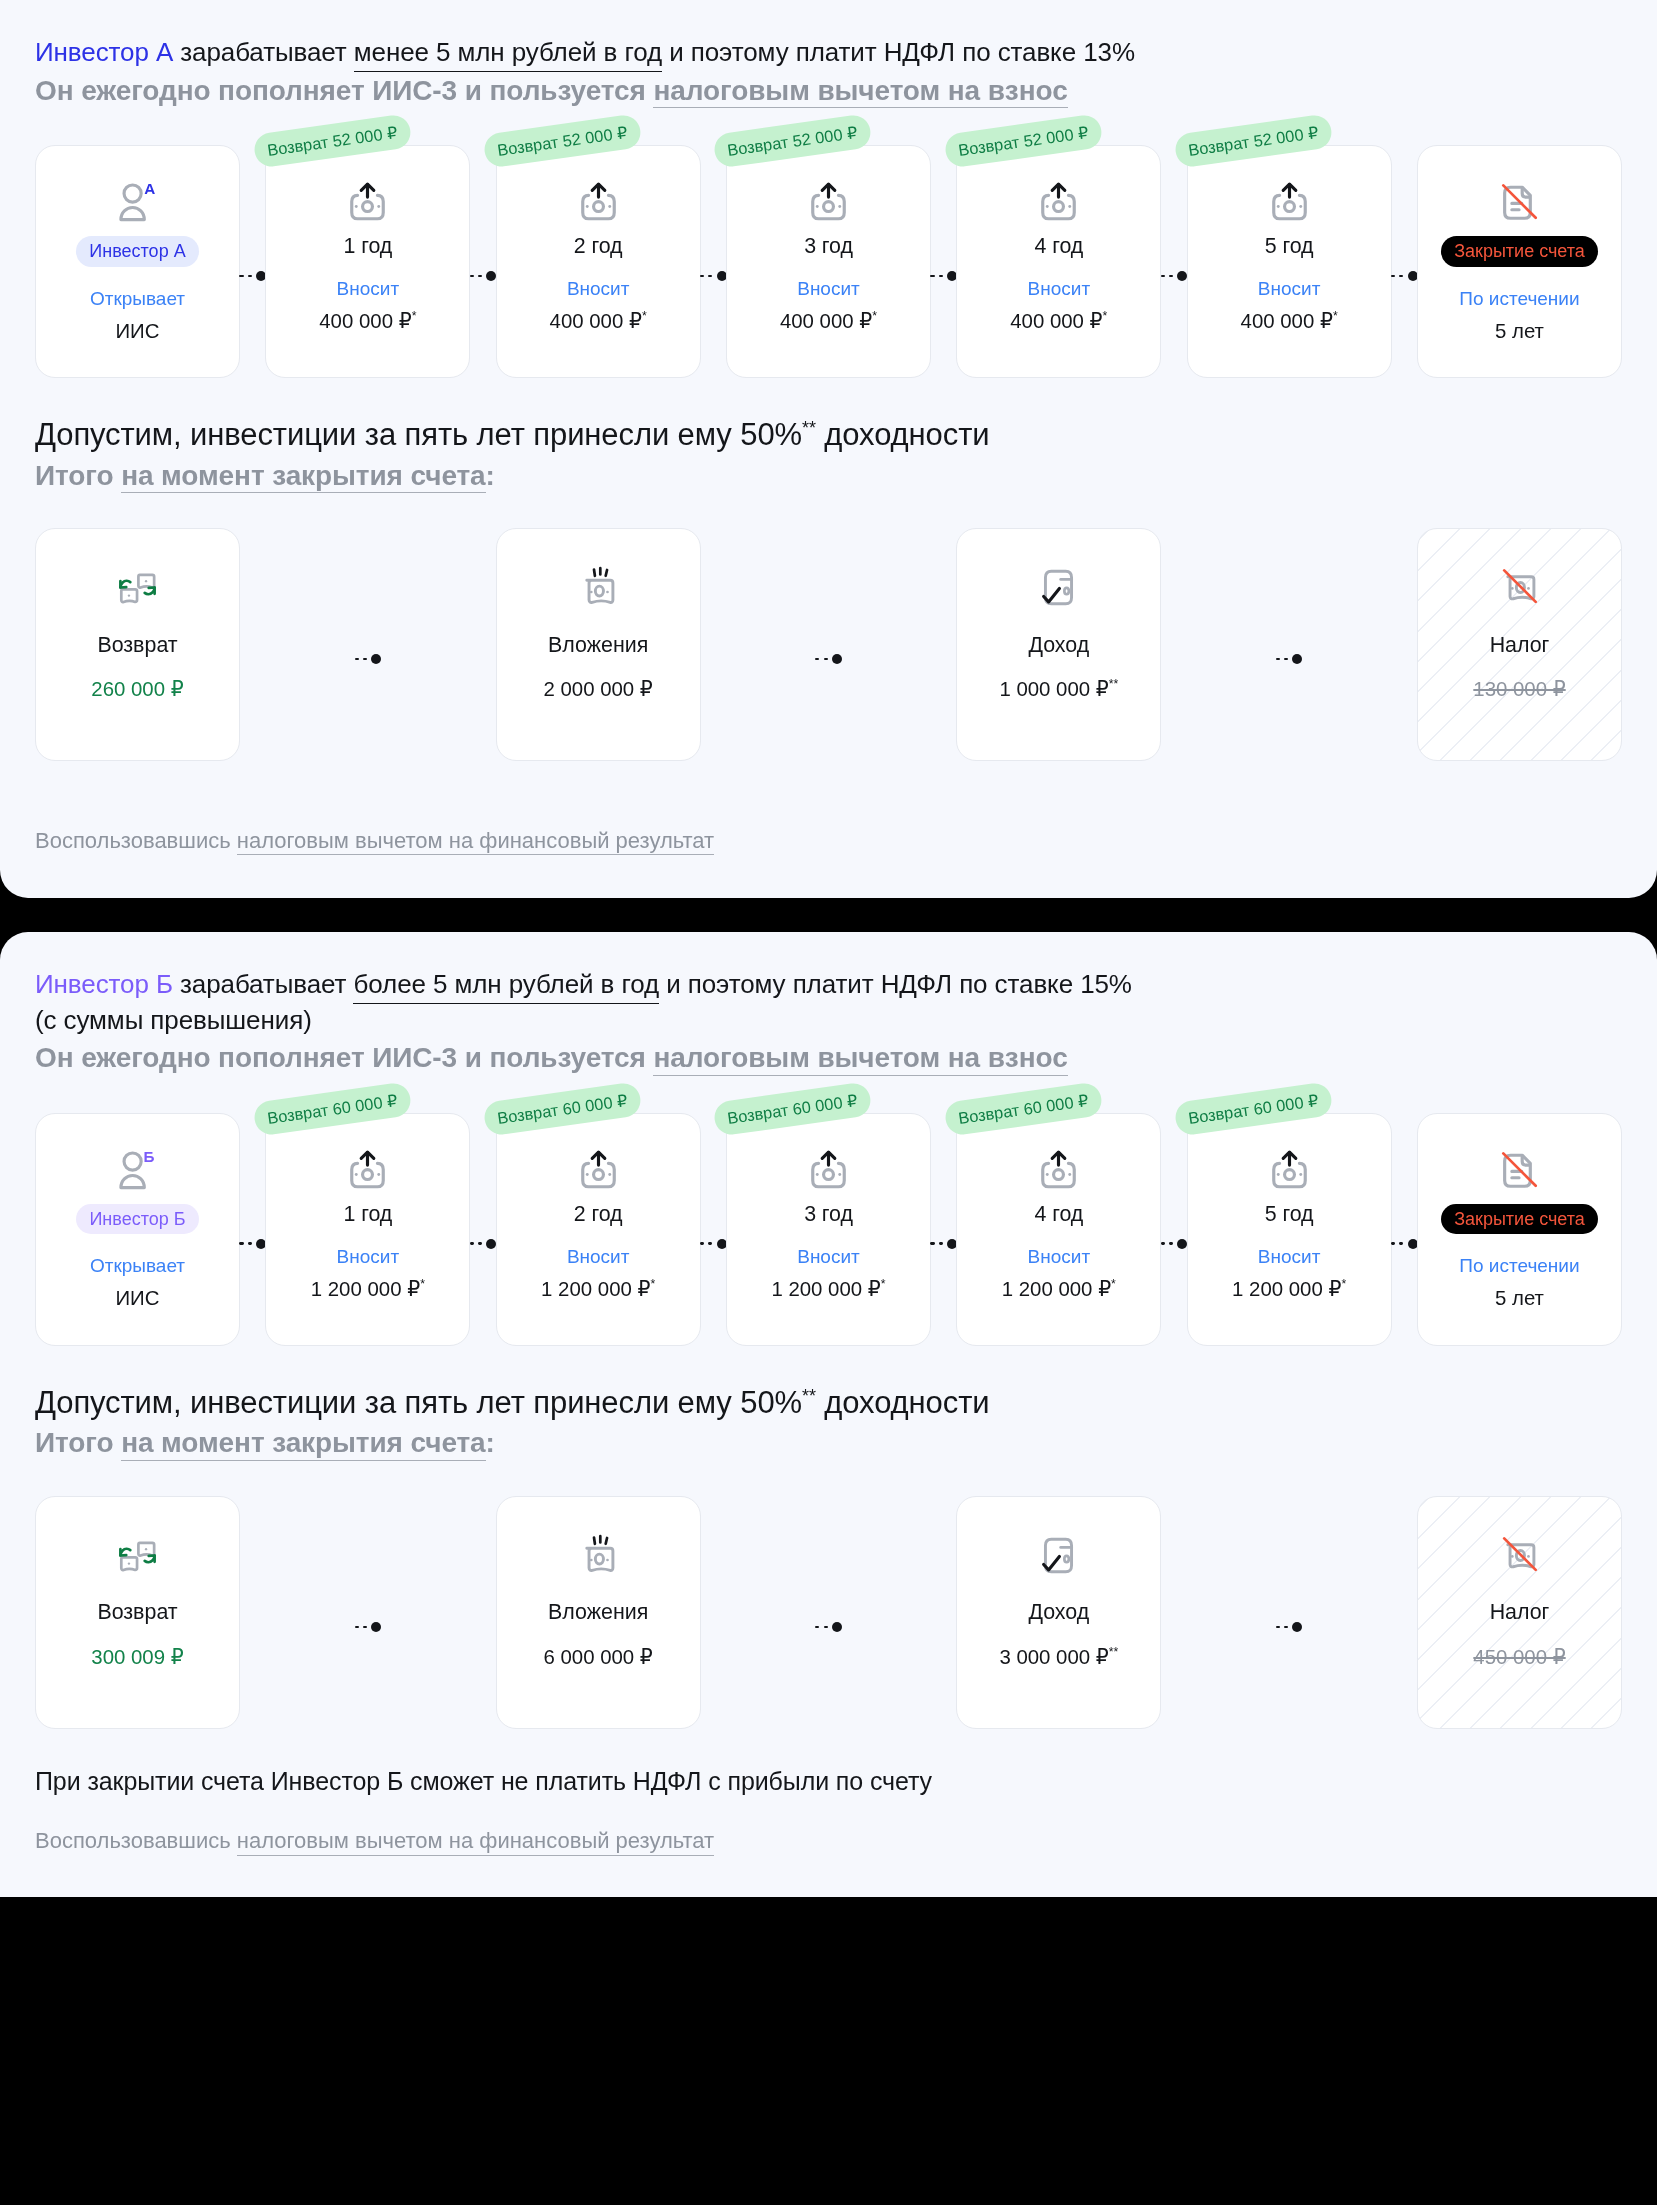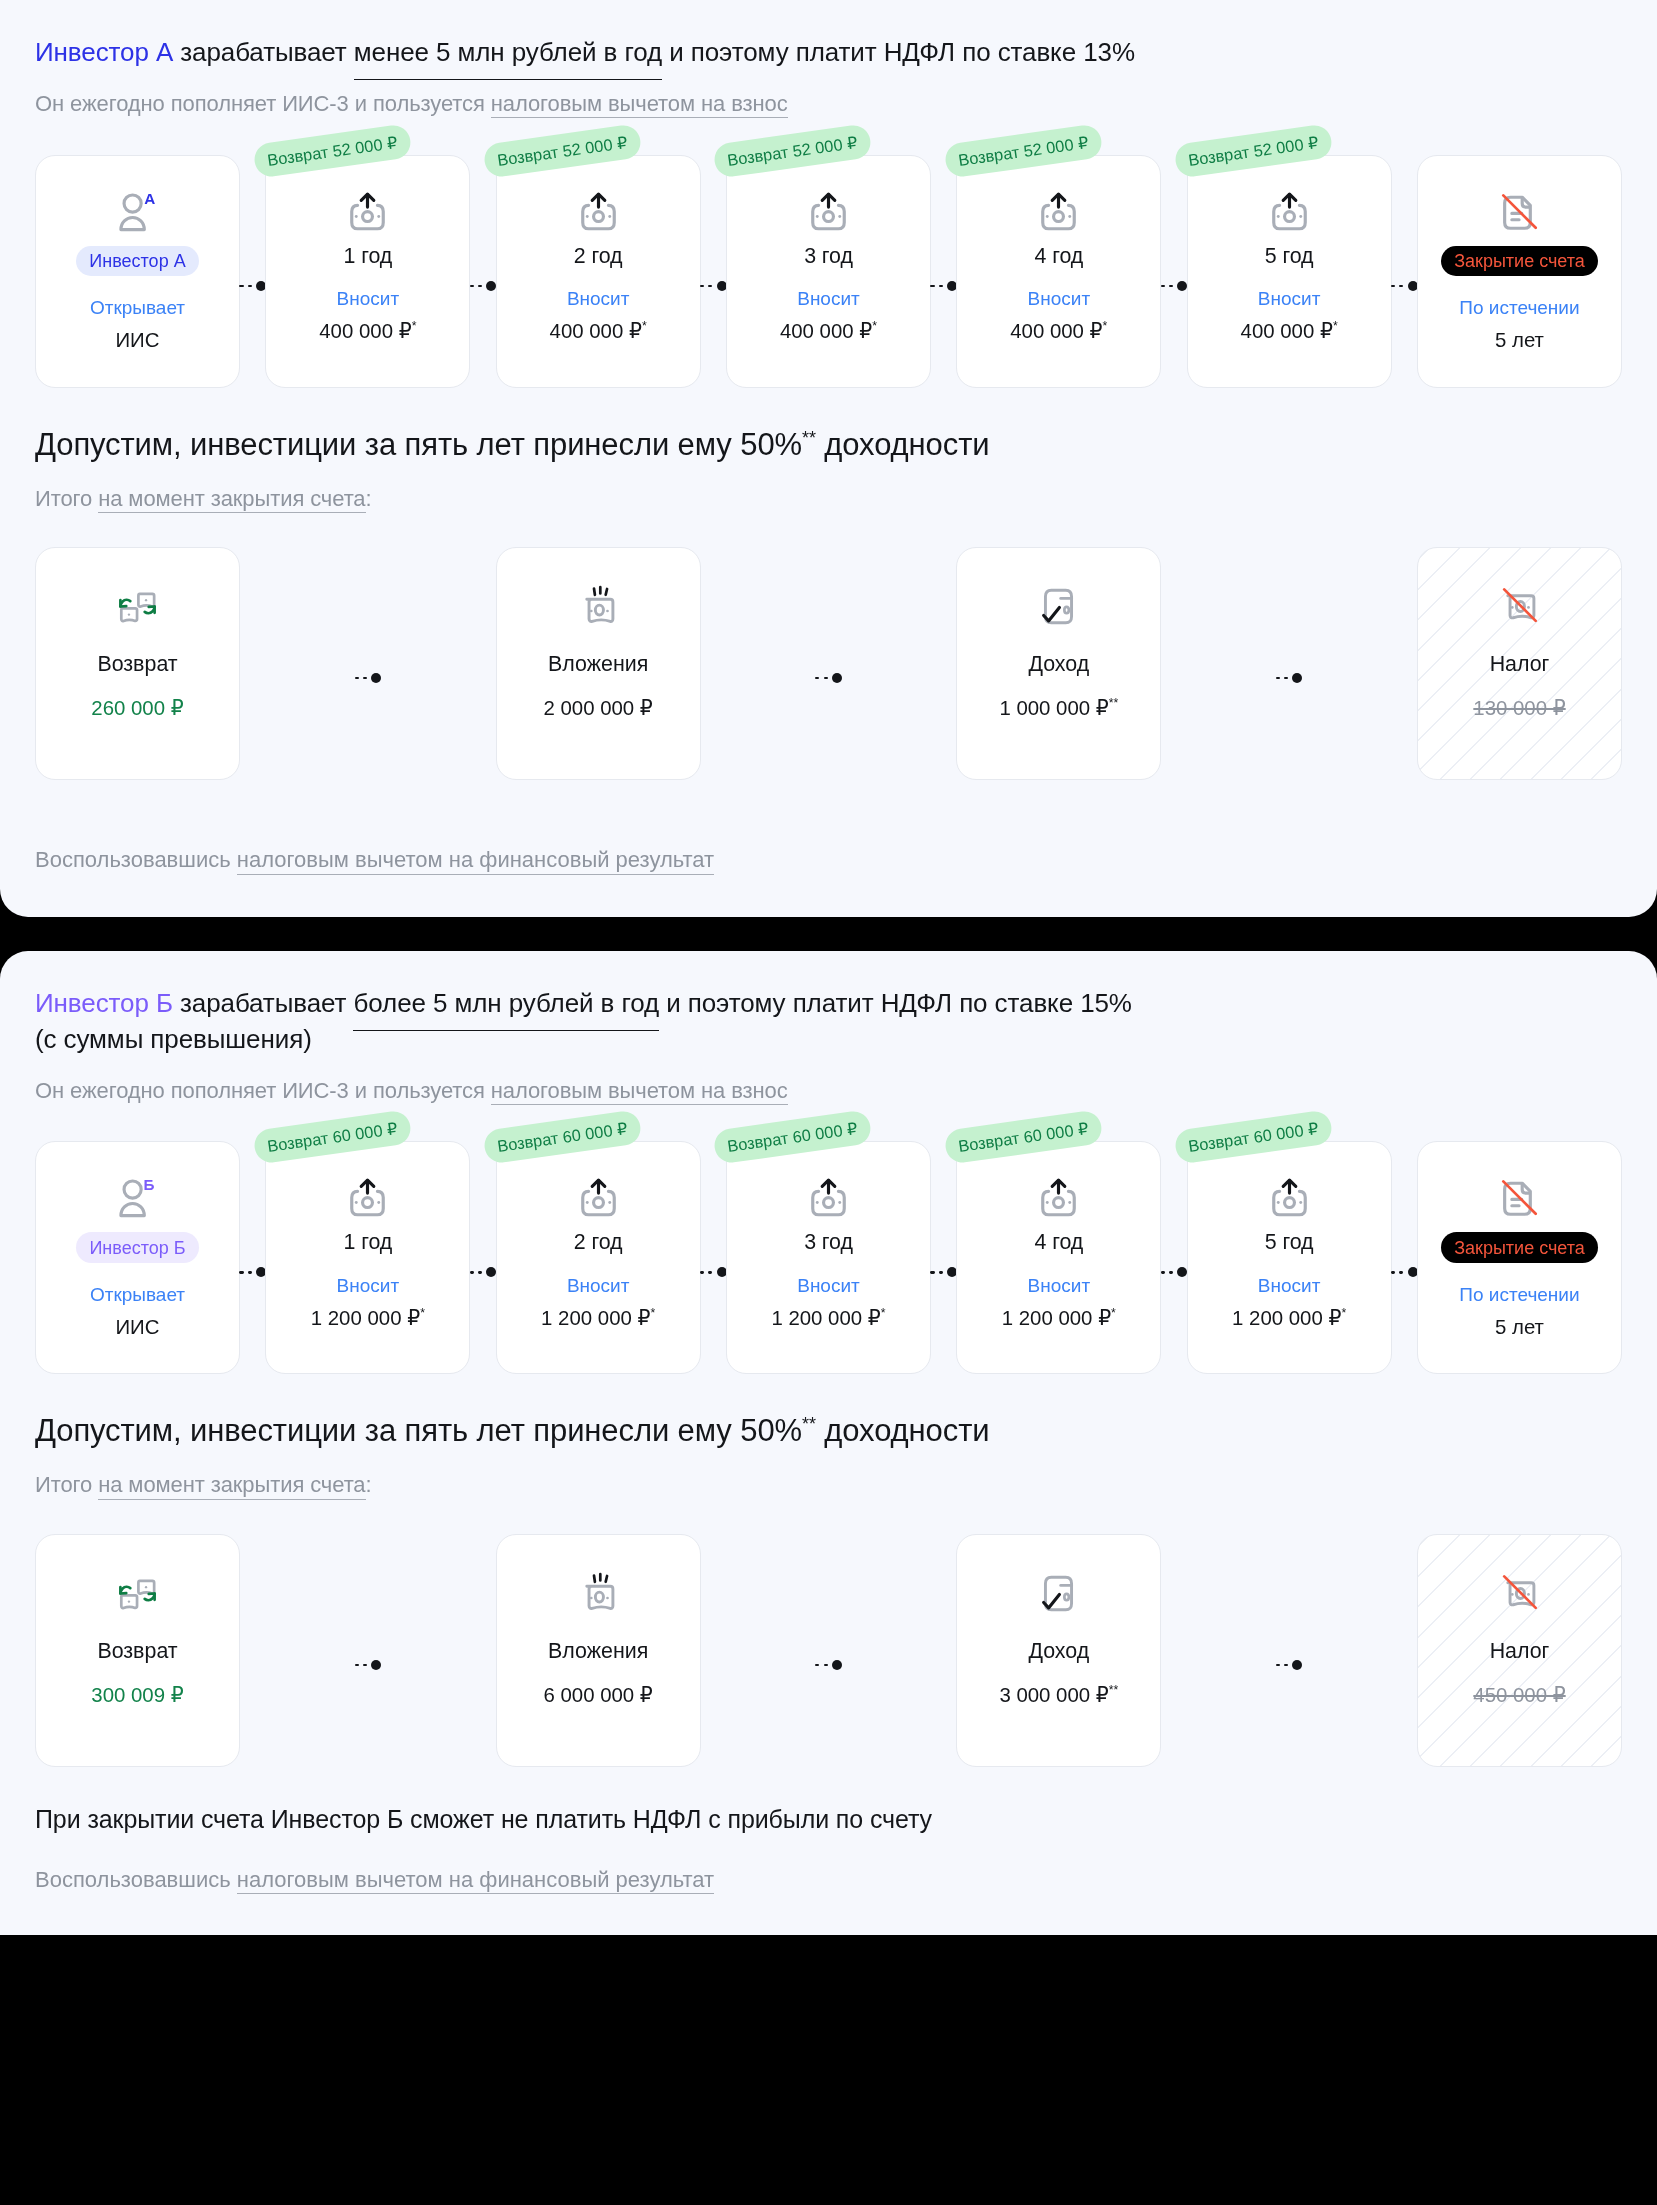--- a/index.html
+++ b/index.html
@@ -35,29 +35,29 @@
     font-size: 26px;
     line-height: 1.38;
     color: #14161A;
     font-weight: 400;
     letter-spacing: -0.1px;
   }
   .headline .who-a { color: #2D32E6; }
   .headline .who-b { color: #7B5CFA; }
   .headline .uline {
     border-bottom: 1.4px solid #14161A;
-    padding-bottom: 12px;
+    padding-bottom: 4px;
   }
 
   .subline {
-    font-size: 22px;
+    font-size: 28px;
     line-height: 1.4;
     color: #8E949E;
-    font-weight: 400;
-    margin-top: 18px;
+    font-weight: 700;
+    margin-top: 0;
     letter-spacing: -0.1px;
   }
   .subline .uline-g {
     border-bottom: 1.4px solid #A9AEB7;
     padding-bottom: 1.4px;
   }
 
   .mid-strong {
     font-size: 31px;
     line-height: 1.35;

